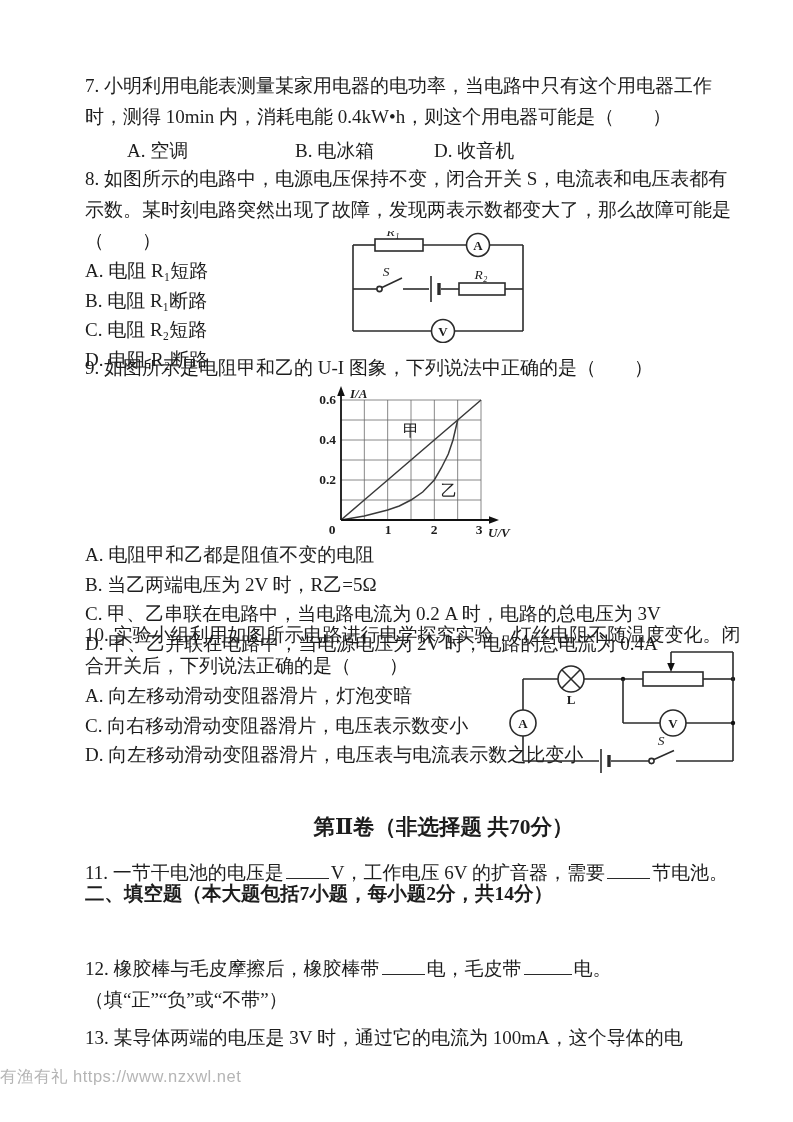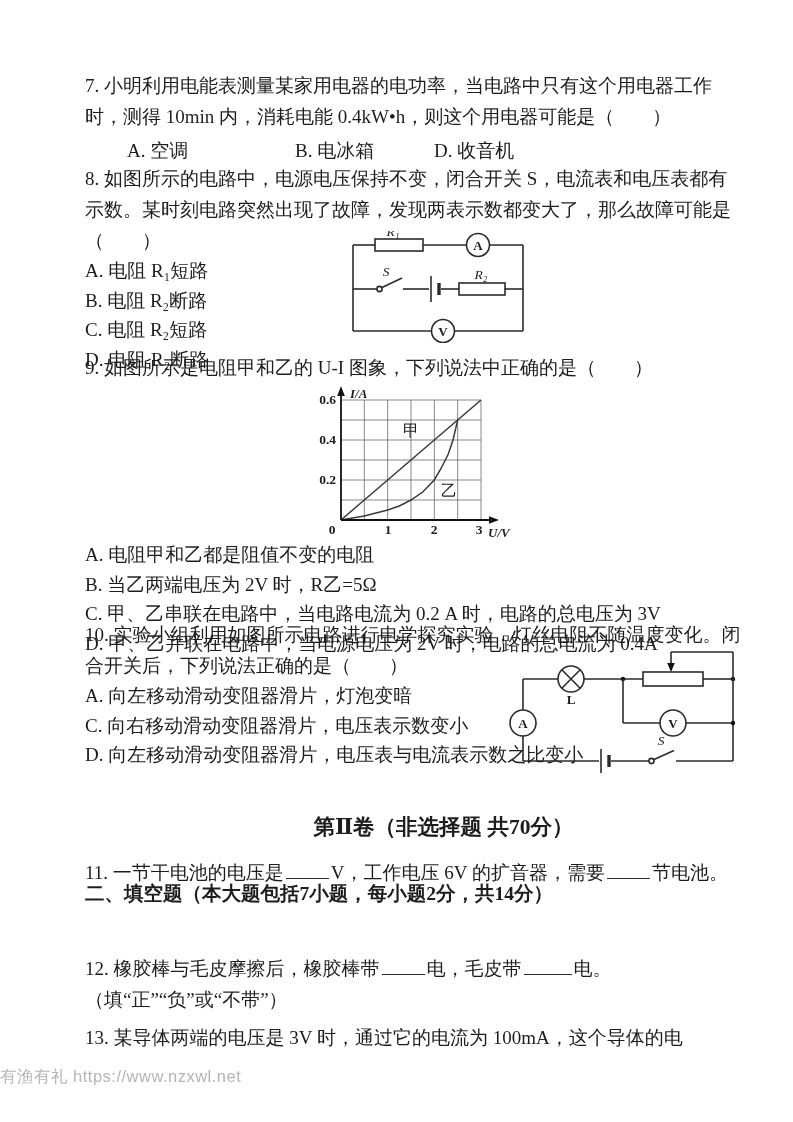--- a/index.html
+++ b/index.html
@@ -65,21 +65,21 @@
     <div class="opt-row">
       <span>A. 空调</span>
       <span>B. 电冰箱</span>
       <span>D. 收音机</span>
     </div>
   </div>
 
   <div class="block" style="top:163px;">
     <p class="qtext">8. 如图所示的电路中，电源电压保持不变，闭合开关 S，电流表和电压表都有示数。某时刻电路突然出现了故障，发现两表示数都变大了，那么故障可能是（　　）</p>
     <div class="opt">A. 电阻 R₁短路</div>
-    <div class="opt">B. 电阻 R₂断路</div>
+    <div class="opt">B. 电阻 R₁断路</div>
     <div class="opt">C. 电阻 R₂短路</div>
     <div class="opt">D. 电阻 R₂断路</div>
 
     <div class="circuit-abs" style="left:258px; top:68px;">
       <svg width="190" height="112" viewBox="0 0 190 112">
 
         <polyline class="wire" points="10,14 10,100"></polyline>
         <polyline class="wire" points="180,14 180,100"></polyline>
         <line class="wire" x1="10" y1="14" x2="32" y2="14"></line>
         <line class="wire" x1="80" y1="14" x2="123" y2="14"></line>

